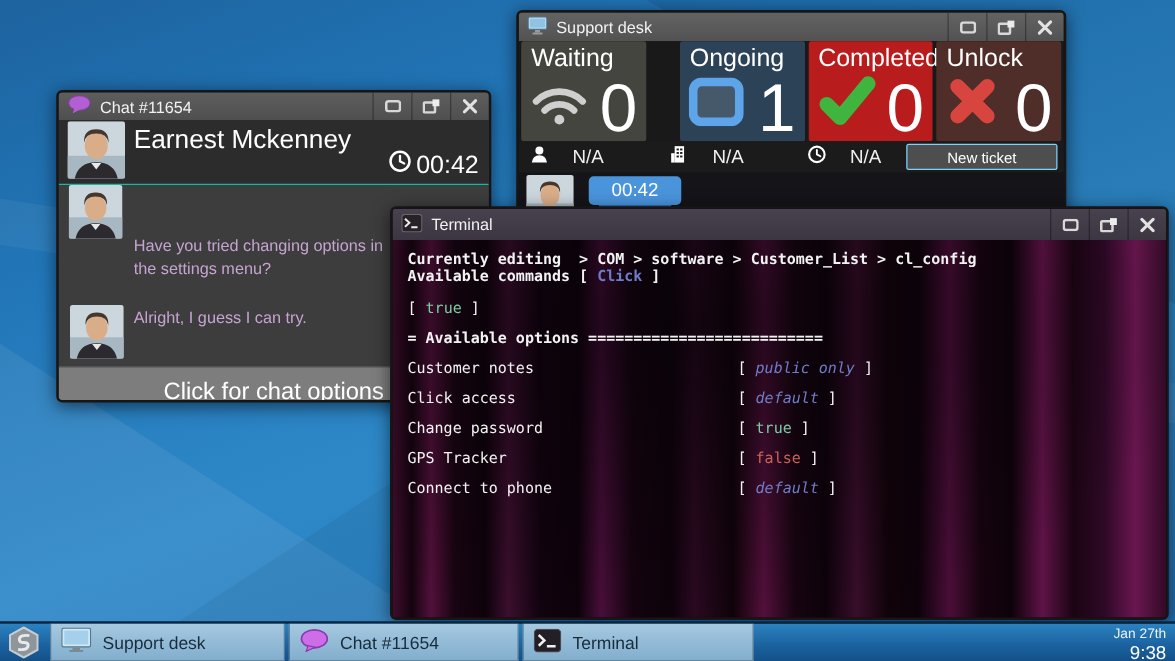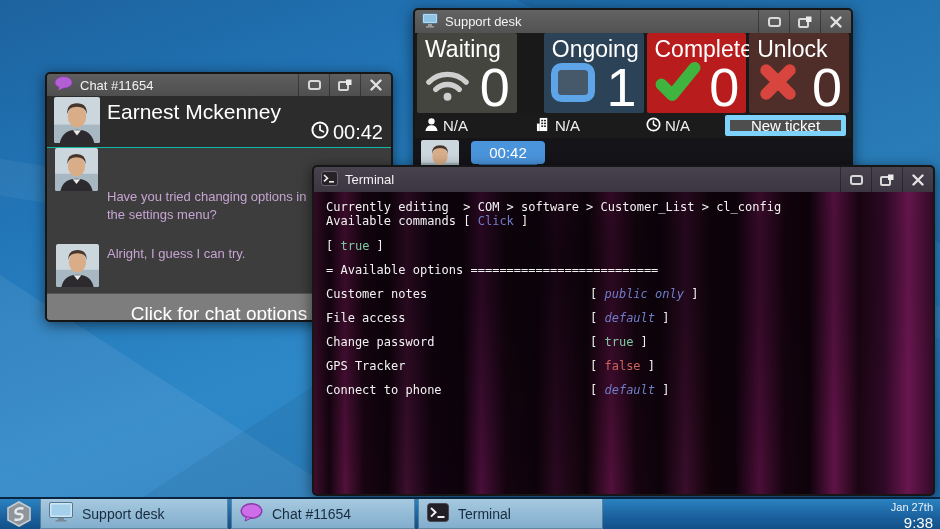--- a/index.html
+++ b/index.html
@@ -20,32 +20,32 @@
   .titlebar .ttl{flex:1;margin-left:7px;white-space:nowrap;overflow:hidden;}
   .tbtns{display:flex;height:100%;}
   .tbtn{width:31px;height:100%;display:flex;align-items:center;justify-content:center;
     border-left:1px solid rgba(0,0,0,0.35);}
 
   
   .win-support{left:413px;top:8px;width:440px;height:172px;z-index:1;background:#1b1b1b;}
   .win-support .titlebar{height:23px;background:linear-gradient(#636363,#525252);}
   .stats-row{display:flex;gap:3px;padding:0 2px;height:80px;background:#191919;}
   .stat{position:relative;flex:1;border-radius:2px;color:#fff;}
-  .stat .slabel{position:absolute;top:3px;left:8px;font-size:23px;}
+  .stat .slabel{position:absolute;top:3px;left:8px;font-size:20px;}
   .stat .sicon{position:absolute;left:7px;bottom:7px;}
   .stat .svalue{position:absolute;right:7px;bottom:-1px;font-size:54px;line-height:1;}
   .stat.waiting{background:#45453f;}
   .stat.ongoing{background:#2c4257;margin-left:24px;}
   .stat.completed{background:#b91c1c;}
   .stat.failed{background:#4f2d29;}
   .info-row{position:relative;height:25px;background:#1b1b1b;color:#f0f0f0;font-size:15px;}
-  .info-item{position:absolute;top:0;height:100%;display:flex;align-items:center;gap:4px;}
+  .info-item{position:absolute;top:0;height:100%;display:flex;align-items:center;gap:19px;}
   .info-item.i1{left:9px;} .info-item.i2{left:121px;} .info-item.i3{left:231px;}
   .new-ticket{position:absolute;right:5px;top:2px;width:121px;height:21px;background:#4e4e4e;
-    border:5px solid #7dd3fc;border-radius:2px;color:#fff;font-size:15px;
+    border:1px solid #7dd3fc;border-radius:2px;color:#fff;font-size:12px;
     display:flex;align-items:center;justify-content:center;cursor:pointer;}
   .ticket-row{position:relative;height:42px;background:#141419;}
   .ticket-row .avatar{position:absolute;left:6px;top:2px;width:38px;height:38px;}
   .t-pill{position:absolute;left:56px;top:3px;width:74px;height:23px;background:#4a94dc;
     border-radius:4px;color:#fff;font-size:15px;display:flex;align-items:center;justify-content:center;}
   .t-tab{position:absolute;left:64px;top:26px;width:58px;height:11px;background:#2f6cae;
     border-radius:0 0 5px 5px;}
 
   
   .win-chat{left:45px;top:72px;width:348px;height:250px;z-index:1;background:#3d3d3d;}
@@ -70,21 +70,21 @@
     font-family:"DejaVu Sans Mono",monospace;font-size:12px;color:#f2f2f2;
     background:
       radial-gradient(ellipse at 38% 22%, rgba(8,2,8,0.72), rgba(8,2,8,0.15) 75%),
       linear-gradient(90deg,
         #4a1034 0%,#160410 2.5%,#5e1343 5%,#1b0513 8%,#0e020b 12%,
         #451134 15%,#130310 19%,#0e020b 24%,#571145 27%,#170410 31%,
         #0e020b 36%,#320b26 39%,#100309 44%,#641347 48%,#1a0512 52%,
         #0e020b 56%,#421031 60%,#120309 64%,#0e020b 68%,#561040 72%,
         #180410 76%,#0e020b 80%,#6e1652 84%,#1e0514 88%,#340a2b 92%,
         #7a1a5c 96%,#3a0c2c 100%);}
-  .tline{white-space:pre;line-height:14px;}
+  .tline{white-space:pre;line-height:14px;font-weight:bold;}
   .trow{display:flex;white-space:pre;margin-top:10px;line-height:14px;}
   .trow .lbl{width:264px;}
   .sep{margin-top:10px;}
   .unlock{margin-top:11px;}
   .val-green{color:#7fc9a2;} .val-blue{color:#6f7dc8;font-style:italic;} .val-red{color:#cc6358;text-align:right;}
   .exit-cmd{color:#6f7dc8;cursor:pointer;}
 
   
   .taskbar{position:absolute;left:0;bottom:0;width:940px;height:32px;z-index:3;
     background:linear-gradient(180deg,#2b82c0,#1a619e 60%,#135088);
@@ -345,21 +345,21 @@
       <div class="trow unlock">
         <span>[ </span><span class="val-green">true</span><span> ]</span>
       </div>
 
       <div class="tline sep">= Available options ==========================</div>
 
       <div class="trow">
         <span class="lbl">Customer notes</span><span>[ </span><span class="val-blue">public only</span><span> ]</span>
       </div>
       <div class="trow">
-        <span class="lbl">File access</span><span>[ </span><span class="val-blue">default</span><span> ]</span>
+        <span class="lbl">Click access</span><span>[ </span><span class="val-blue">default</span><span> ]</span>
       </div>
       <div class="trow">
         <span class="lbl">Change password</span><span>[ </span><span class="val-green">true</span><span> ]</span>
       </div>
       <div class="trow">
         <span class="lbl">GPS Tracker</span><span>[ </span><span class="val-red">false</span><span> ]</span>
       </div>
       <div class="trow">
         <span class="lbl">Connect to phone</span><span>[ </span><span class="val-blue">default</span><span> ]</span>
       </div>

